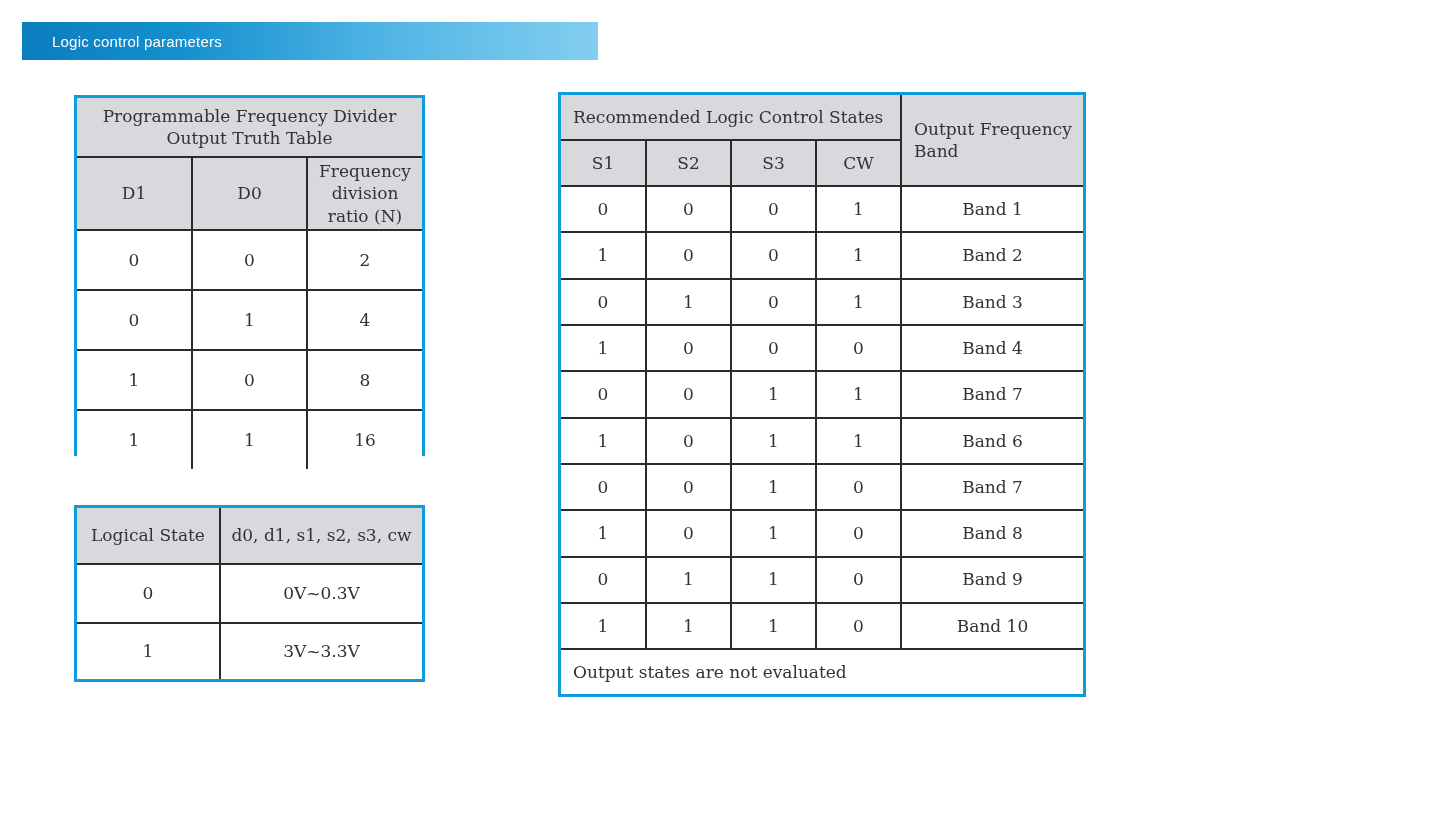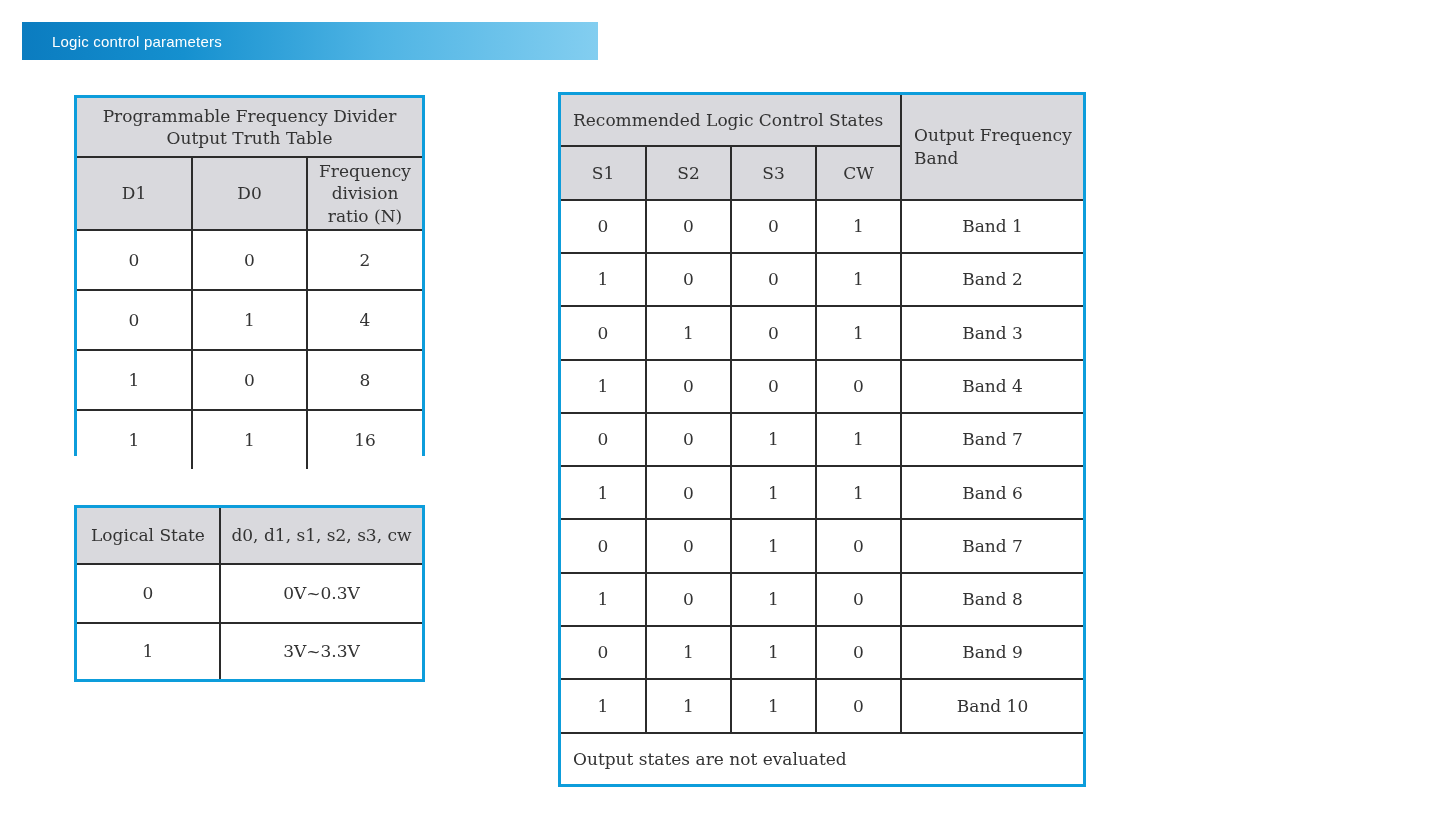--- a/index.html
+++ b/index.html
@@ -99,21 +99,21 @@
     width: 351px;
     height: 177px;
   }
   #table-logic-state .c1 { width: 134px; }
 
   
   #table-control-states {
     left: 558px;
     top: 92px;
     width: 528px;
-    height: 695px;
+    height: 605px;
   }
   #table-control-states td { font-size: 17px; }
   #table-control-states .cs { width: 83px; }
   #table-control-states .cband { width: 165px; }
 </style>
 </head>
 <body>
 
 <div id="section-header">
   <div class="title">Logic control parameters</div>

